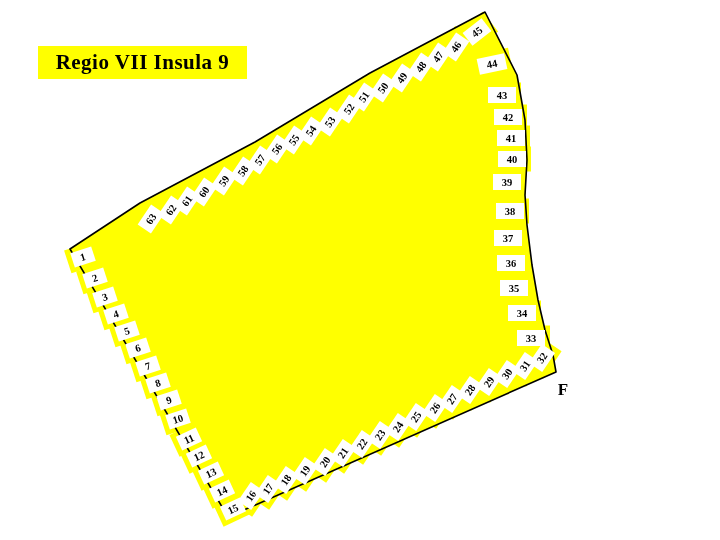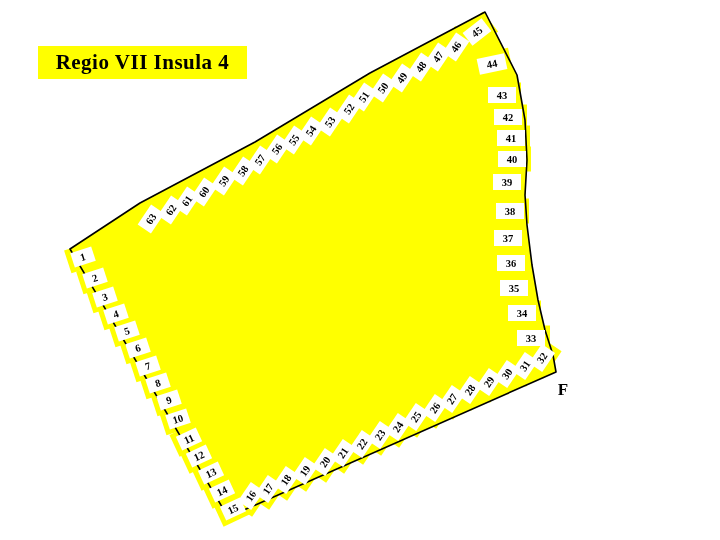--- a/index.html
+++ b/index.html
@@ -9,21 +9,21 @@
              background:#ffff00;color:#000;display:flex;align-items:center;justify-content:center;
              font-size:21px;font-weight:bold;letter-spacing:0.5px;}
   .region-label{position:absolute;left:552px;top:380px;width:22px;text-align:center;
                 color:#000;font-size:17px;font-weight:bold;}
   svg text{font-family:"Liberation Serif","DejaVu Serif",serif;font-weight:bold;fill:#000;}
 </style>
 </head>
 <body>
 
 <div class="stage">
-  <div class="title-box">Regio VII Insula 4</div>
+  <div class="title-box">Regio VII Insula 9</div>
   <svg id="map-svg" width="720" height="540" viewBox="0 0 720 540">
       <polygon points="70,249 140,203 255,142 370,73 485,12 517,75 525,120 527,160 525,195 527,225 532,265 538,300 545,330 553,355 556,372 228,517" fill="#ffff00" stroke="none"></polygon>
       <rect x="67" y="245" width="32" height="24" fill="#ffff00" transform="rotate(-18 83 257)"></rect>
       <rect x="79" y="266" width="32" height="24" fill="#ffff00" transform="rotate(-18 95 278)"></rect>
       <rect x="89" y="285" width="32" height="24" fill="#ffff00" transform="rotate(-18 105 297)"></rect>
       <rect x="100" y="302" width="32" height="24" fill="#ffff00" transform="rotate(-18 116 314)"></rect>
       <rect x="111" y="319" width="32" height="24" fill="#ffff00" transform="rotate(-18 127 331)"></rect>
       <rect x="122" y="336" width="32" height="24" fill="#ffff00" transform="rotate(-18 138 348)"></rect>
       <rect x="132" y="354" width="32" height="24" fill="#ffff00" transform="rotate(-18 148 366)"></rect>
       <rect x="142" y="371" width="32" height="24" fill="#ffff00" transform="rotate(-18 158 383)"></rect>

